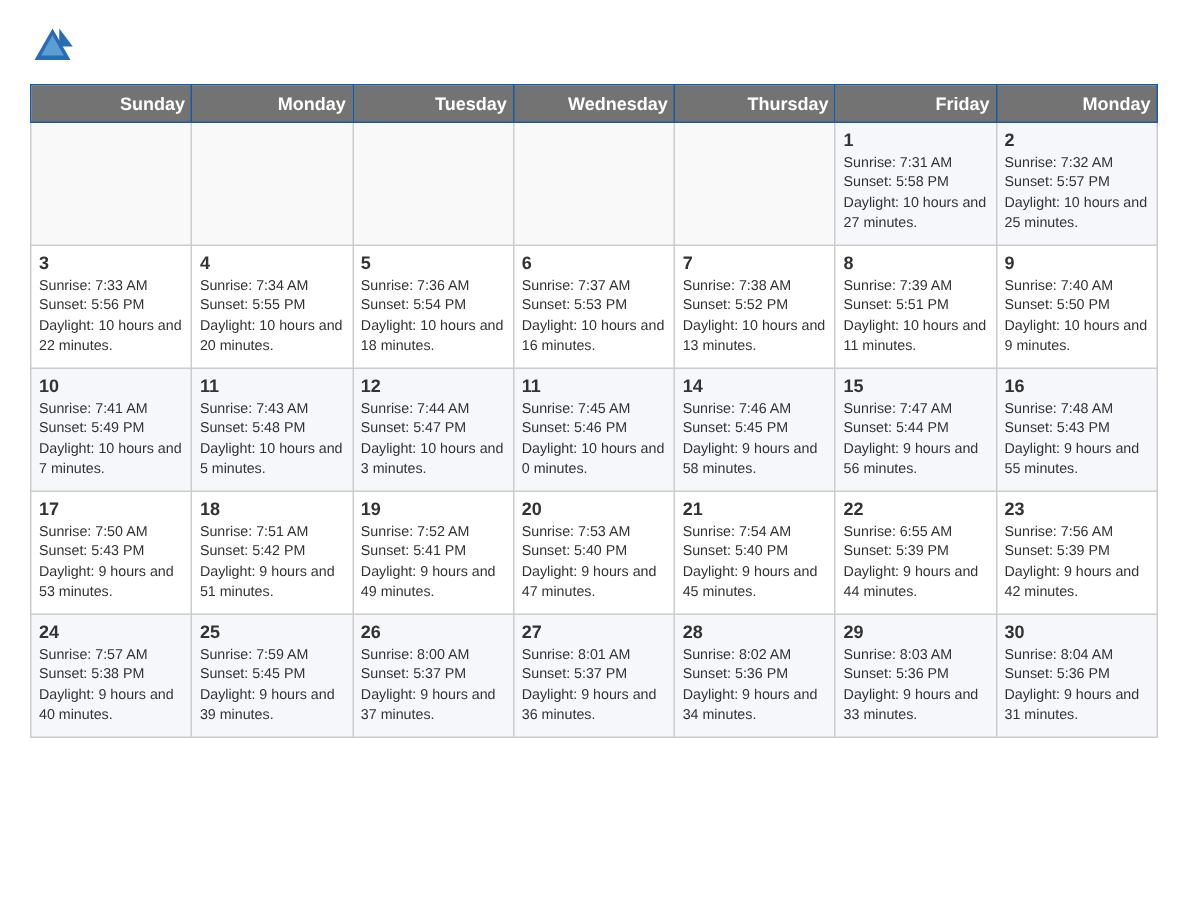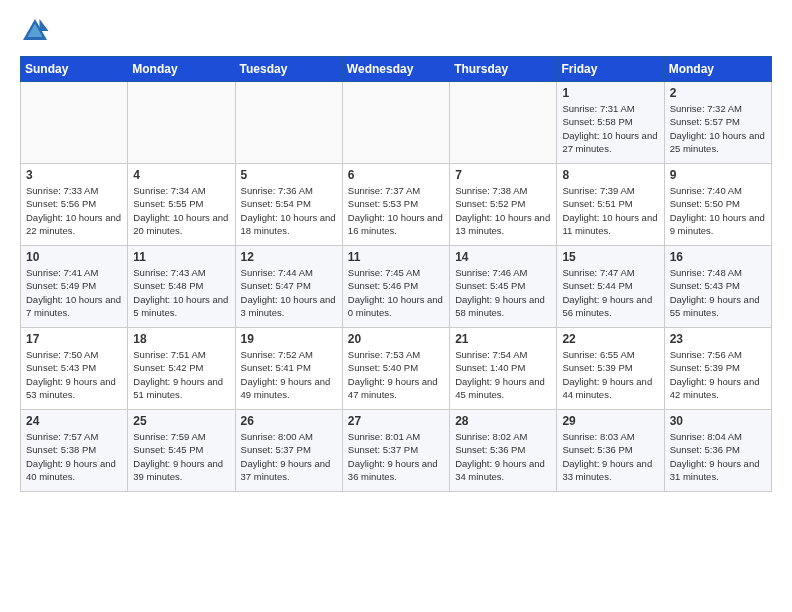--- a/index.html
+++ b/index.html
@@ -50,26 +50,26 @@
     .subtitle {
       font-size: 14px;
       color: #555;
     }
     table {
       width: 100%;
       border-collapse: collapse;
       table-layout: fixed;
     }
     thead th {
-      background-color: #1d4ed8;
+      background-color: #737373;
       color: #fff;
       font-size: 12px;
       font-weight: bold;
       padding: 5px 4px;
-      text-align: left;
+      text-align: right;
       border: 1px solid #1a5aa0;
     }
     tbody td {
       border: 1px solid #ccc;
       vertical-align: top;
       padding: 4px 5px;
       font-size: 10px;
       color: #333;
       height: 82px;
       background: #fff;
@@ -258,21 +258,21 @@
           </td>
           <td>
             <div class="day-number">20</div>
             <div class="day-info">Sunrise: 7:53 AM
 Sunset: 5:40 PM
 Daylight: 9 hours and 47 minutes.</div>
           </td>
           <td>
             <div class="day-number">21</div>
             <div class="day-info">Sunrise: 7:54 AM
-Sunset: 1:40 PM
+Sunset: 5:40 PM
 Daylight: 9 hours and 45 minutes.</div>
           </td>
           <td>
             <div class="day-number">22</div>
             <div class="day-info">Sunrise: 6:55 AM
 Sunset: 5:39 PM
 Daylight: 9 hours and 44 minutes.</div>
           </td>
           <td>
             <div class="day-number">23</div>

